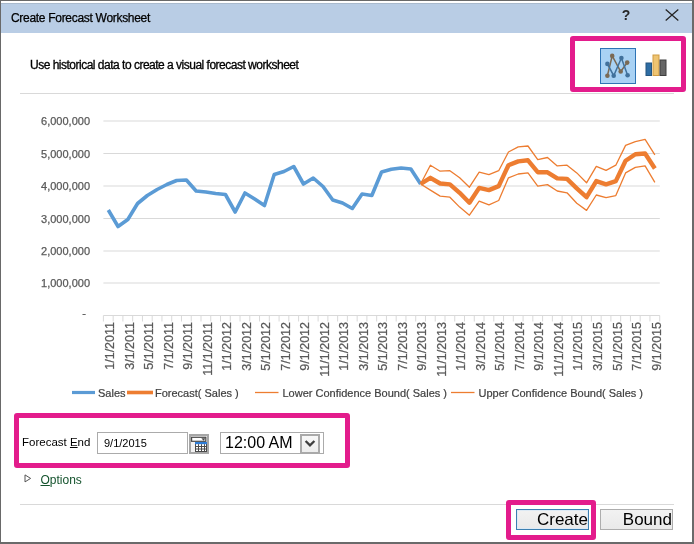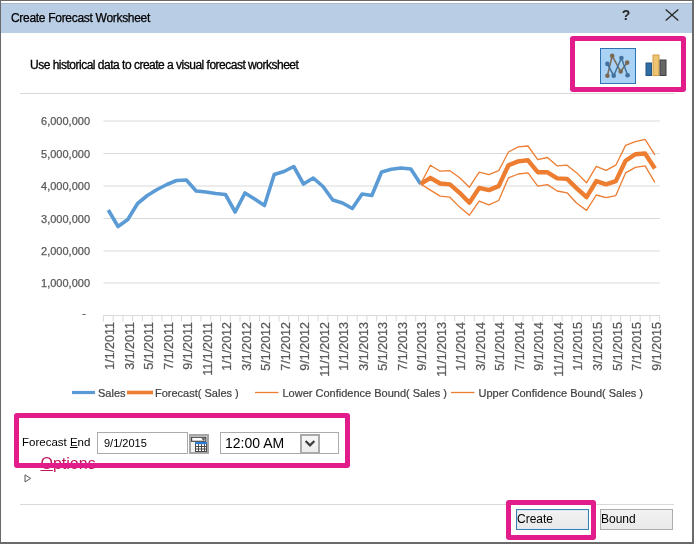--- a/index.html
+++ b/index.html
@@ -15,25 +15,25 @@
 .hl { position:absolute; border:5px solid #e31c8c; border-radius:3px; background:transparent; z-index:5; }
 .hl1 { left:570px; top:36px; width:116px; height:56px; }
 .hl2 { left:13.5px; top:412.5px; width:336.5px; height:55px; }
 .hl3 { left:506px; top:499.5px; width:90px; height:40px; }
 .icon-line { position:absolute; left:600px; top:48px; width:36px; height:36px; background:#a9d2f4; border:1.5px solid #2e74b5; }
 .icon-col { position:absolute; left:644px; top:53px; width:24px; height:24px; }
 .chart { position:absolute; left:0; top:0; }
 .fend { position:absolute; left:22px; top:436px; font-size:11.5px; color:#000; }
 .datebox { position:absolute; left:97px; top:431.5px; width:91px; height:22px; border:1px solid #ababab; background:#fff; font-size:11px; color:#000; line-height:20px; padding-left:6px; }
 .calbtn { position:absolute; left:189px; top:433.7px; width:20px; height:20px; border:2px solid #a6a6a6; background:#f2f1f1; }
-.timebox { position:absolute; left:220px; top:431.5px; width:119px; height:22px; border:1px solid #ababab; background:#fff; font-size:14px; color:#000; line-height:20px; padding-left:4px; }
+.timebox { position:absolute; left:220px; top:431.5px; width:104px; height:22px; border:1px solid #ababab; background:#fff; font-size:16px; color:#000; line-height:20px; padding-left:4px; }
 .drop { position:absolute; left:300px; top:434px; width:20px; height:19.5px; border:2px solid #a9a9a9; background:linear-gradient(#f7f7f7,#ededed); }
-.options { position:absolute; left:40.5px; top:455px; font-size:16px; color:#be185d; }
+.options { position:absolute; left:40.5px; top:473px; font-size:12px; color:#14532d; }
 .tri { position:absolute; left:24px; top:473.5px; }
-.btn { position:absolute; top:509px; width:73px; height:21px; background:linear-gradient(#f2f2f2,#e9e9e9); font-size:12px; color:#000; text-align:left; line-height:19px; }
+.btn { position:absolute; top:509px; width:73px; height:21px; background:linear-gradient(#f2f2f2,#e9e9e9); font-size:17px; color:#000; text-align:right; line-height:19px; }
 .create { left:516px; border:1px solid #3c7fb1; box-shadow: inset 0 0 0 1px #ddeaf5; }
 .cancel { left:600px; border:1px solid #adadad; }
 u { text-decoration:underline; }
 </style></head>
 <body>
 <div class="titlebar">
   <div class="titletext">Create Forecast Worksheet</div>
   <div class="help">?</div>
   <svg class="close" width="14" height="12" viewBox="0 0 14 12">
       <path d="M0.7 0.6 L13.3 11.4 M13.3 0.6 L0.7 11.4" stroke="#262626" stroke-width="1.3"></path>

